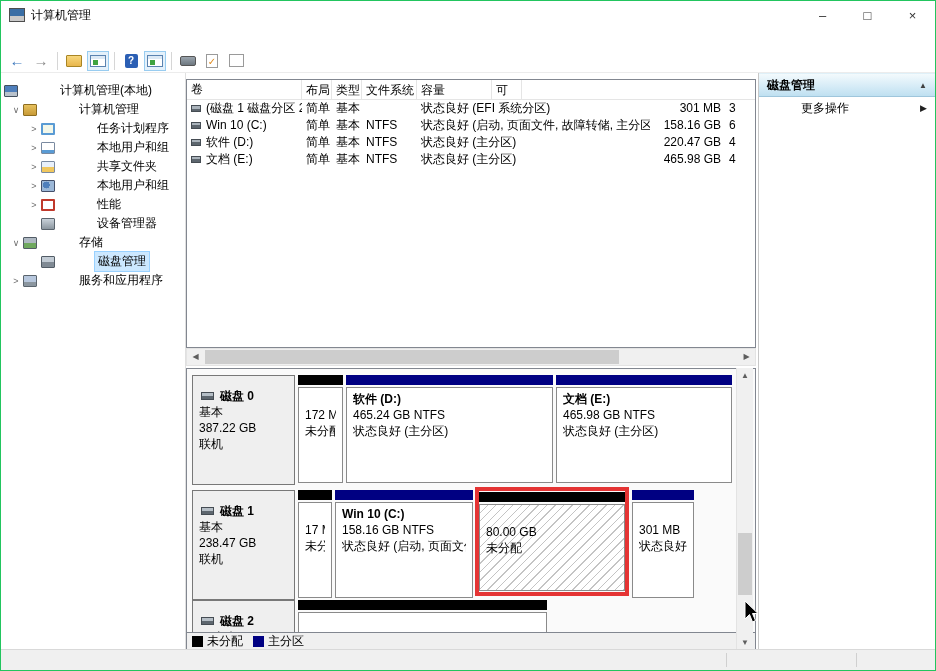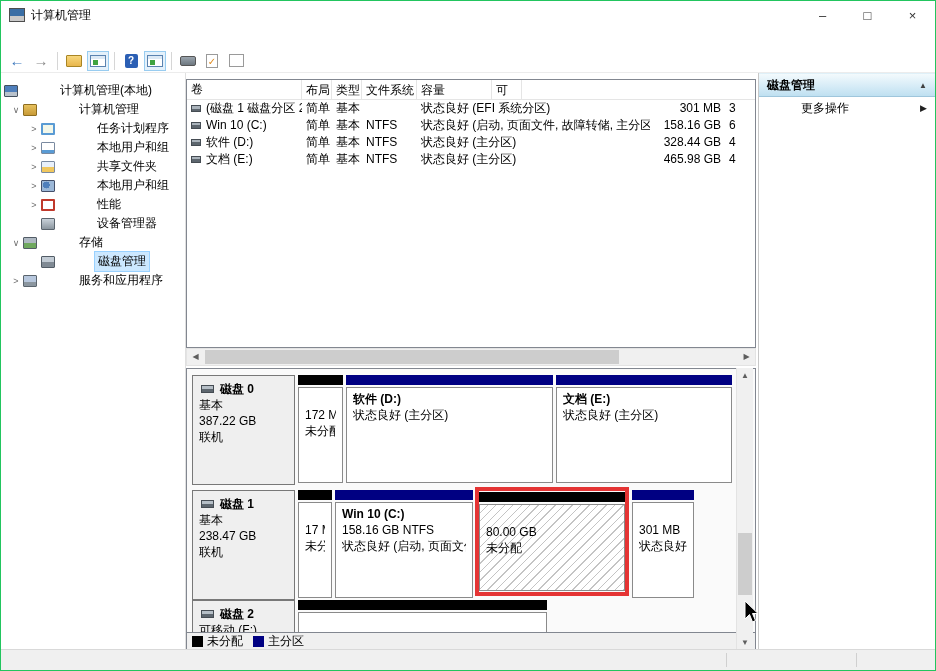--- a/index.html
+++ b/index.html
@@ -79,21 +79,21 @@
   
   .hscroll { position:absolute; left:0; top:275px; width:570px; height:18px; background:#f0f0f0; border:1px solid #e3e3e3; }
   .hs-btn { position:absolute; top:0; width:17px; height:16px; color:#5e5e5e; font-size:8px; text-align:center; line-height:16px; }
   .hs-left { left:0; } .hs-right { right:0; }
   .hs-thumb { position:absolute; left:18px; top:1px; width:414px; height:14px; background:#cdcdcd; }
 
   
   .graph-pane { position:absolute; left:0; top:295px; width:570px; height:283px; border:1px solid #828790; background:#fafafa; overflow:hidden; }
   .disk-row { position:absolute; left:0; width:100%; }
   .disk-label { position:absolute; left:5px; top:0; width:103px; height:100%; background:#efefef; border:1px solid #787878; padding:5px 6px; line-height:16px; }
-  .dl-head { display:flex; align-items:center; font-weight:bold; }
+  .dl-head { display:flex; align-items:center; font-weight:bold;margin-top:7px; }
   .dl-ico { width:13px; height:8px; background:linear-gradient(180deg,#b5bec6 0 50%,#5d666e 50%); border:1px solid #454c53; margin:0 6px 0 2px; }
   .parts { position:absolute; left:111px; top:0; right:25px; height:100%; }
   .pcell { position:absolute; top:0; height:100%; }
   .pbar { height:10px; width:100%; margin-bottom:2px; }
   .pbar.primary { background:#000082; }
   .pbar.unalloc { background:#000000; }
   .pbox { border:1px solid #8a8a8a; background:#fff; height:calc(100% - 14px); padding:3px 6px; line-height:16px; overflow:hidden; }
   .pbox.hatch { background:repeating-linear-gradient(135deg,#ffffff 0 5px,#c4c4c4 5px 6px); }
   .pname { font-weight:bold; white-space:nowrap; overflow:hidden; height:16px; }
   .pline { white-space:nowrap; overflow:hidden; height:16px; }
@@ -271,21 +271,21 @@
         </div>
         <div class="vt-row">
           <div class="vt-c c-name">
               <span class="vol-ico"></span>
               <span>软件 (D:)</span>
             </div>
           <div class="vt-c c-layout">简单</div>
           <div class="vt-c c-type">基本</div>
           <div class="vt-c c-fs">NTFS</div>
           <div class="vt-c c-status">状态良好 (主分区)</div>
-          <div class="vt-c c-cap">328.44 GB</div>
+          <div class="vt-c c-cap">220.47 GB</div>
           <div class="vt-c c-free">4</div>
         </div>
         <div class="vt-row">
           <div class="vt-c c-name">
               <span class="vol-ico"></span>
               <span>文档 (E:)</span>
             </div>
           <div class="vt-c c-layout">简单</div>
           <div class="vt-c c-type">基本</div>
           <div class="vt-c c-fs">NTFS</div>
@@ -319,27 +319,29 @@
               <div class="pbox">
                   <div class="pname"></div>
                   <div class="pline">172 MB</div>
                   <div class="pline">未分配</div>
                 </div>
             </div>
             <div class="pcell" style="left:48px;width:207px;">
               <div class="pbar primary"></div>
               <div class="pbox">
                   <div class="pname">软件  (D:)</div>
+                  <div class="pline">465.24 GB NTFS</div>
                   <div class="pline">状态良好 (主分区)</div>
                 </div>
             </div>
             <div class="pcell" style="left:258px;width:176px;">
               <div class="pbar primary"></div>
               <div class="pbox">
                   <div class="pname">文档  (E:)</div>
+                  <div class="pline">465.98 GB NTFS</div>
                   <div class="pline">状态良好 (主分区)</div>
                 </div>
             </div>
           </div>
         </div>
 
         <div class="disk-row" style="top:121px;height:110px;">
           <div class="disk-label">
             <div class="dl-head">
                 <span class="dl-ico"></span>

